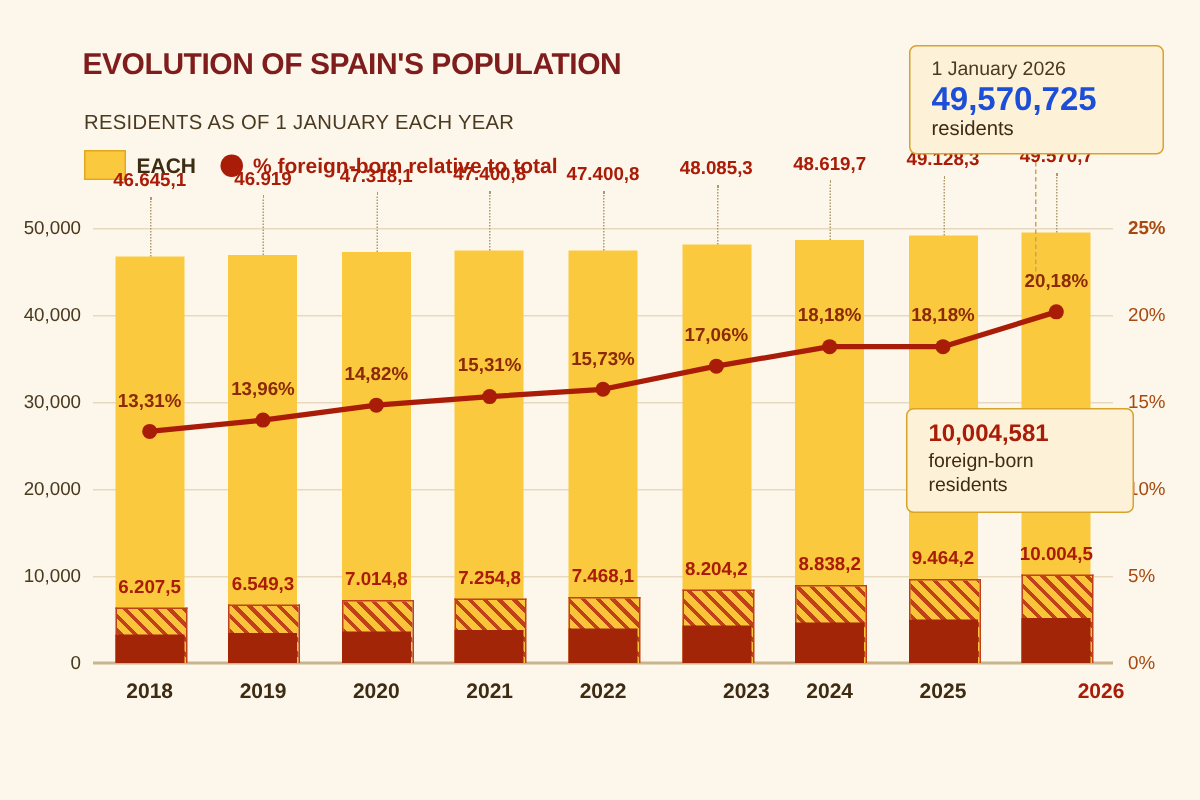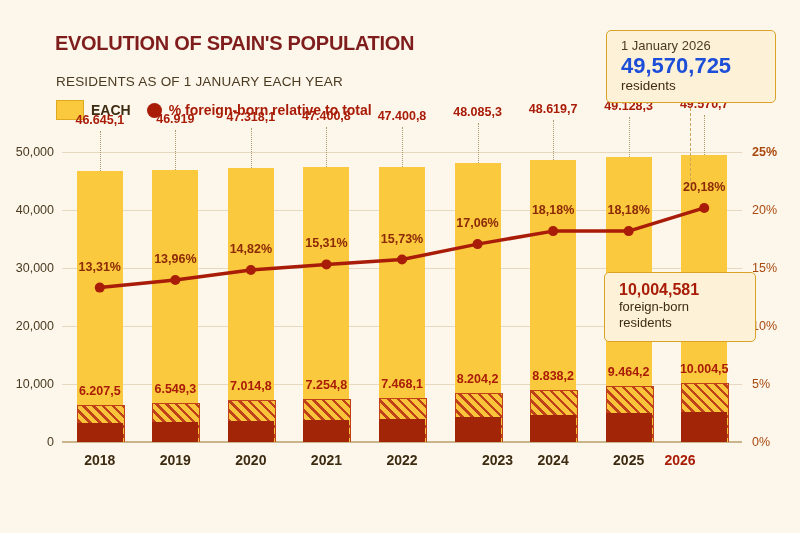--- a/index.html
+++ b/index.html
@@ -398,21 +398,21 @@
       </div>
     <div id="xlabels-layer">
         <div class="xlabel" style="left: 37.7778px;">2018</div>
         <div class="xlabel" style="left: 113.333px;">2019</div>
         <div class="xlabel" style="left: 188.889px; text-align: right;">2020</div>
         <div class="xlabel" style="left: 264.444px;">2021</div>
         <div class="xlabel" style="left: 340px;">2022</div>
         <div class="xlabel" style="left: 415.556px; margin-left: 20px;">2023</div>
         <div class="xlabel" style="left: 491.111px;">2024</div>
         <div class="xlabel" style="left: 566.667px;">2025</div>
-        <div class="xlabel highlight" style="left: 618px;">2026</div>
+        <div class="xlabel highlight" style="left: 672px;">2026</div>
       </div>
   </div>
 
   <div class="leader" style="left:690px; top:108px; height:78px;"></div>
 
   <div class="callout" id="callout-top">
     <div class="date">1 January 2026</div>
     <div class="big">49,570,725</div>
     <div class="unit">residents</div>
   </div>

